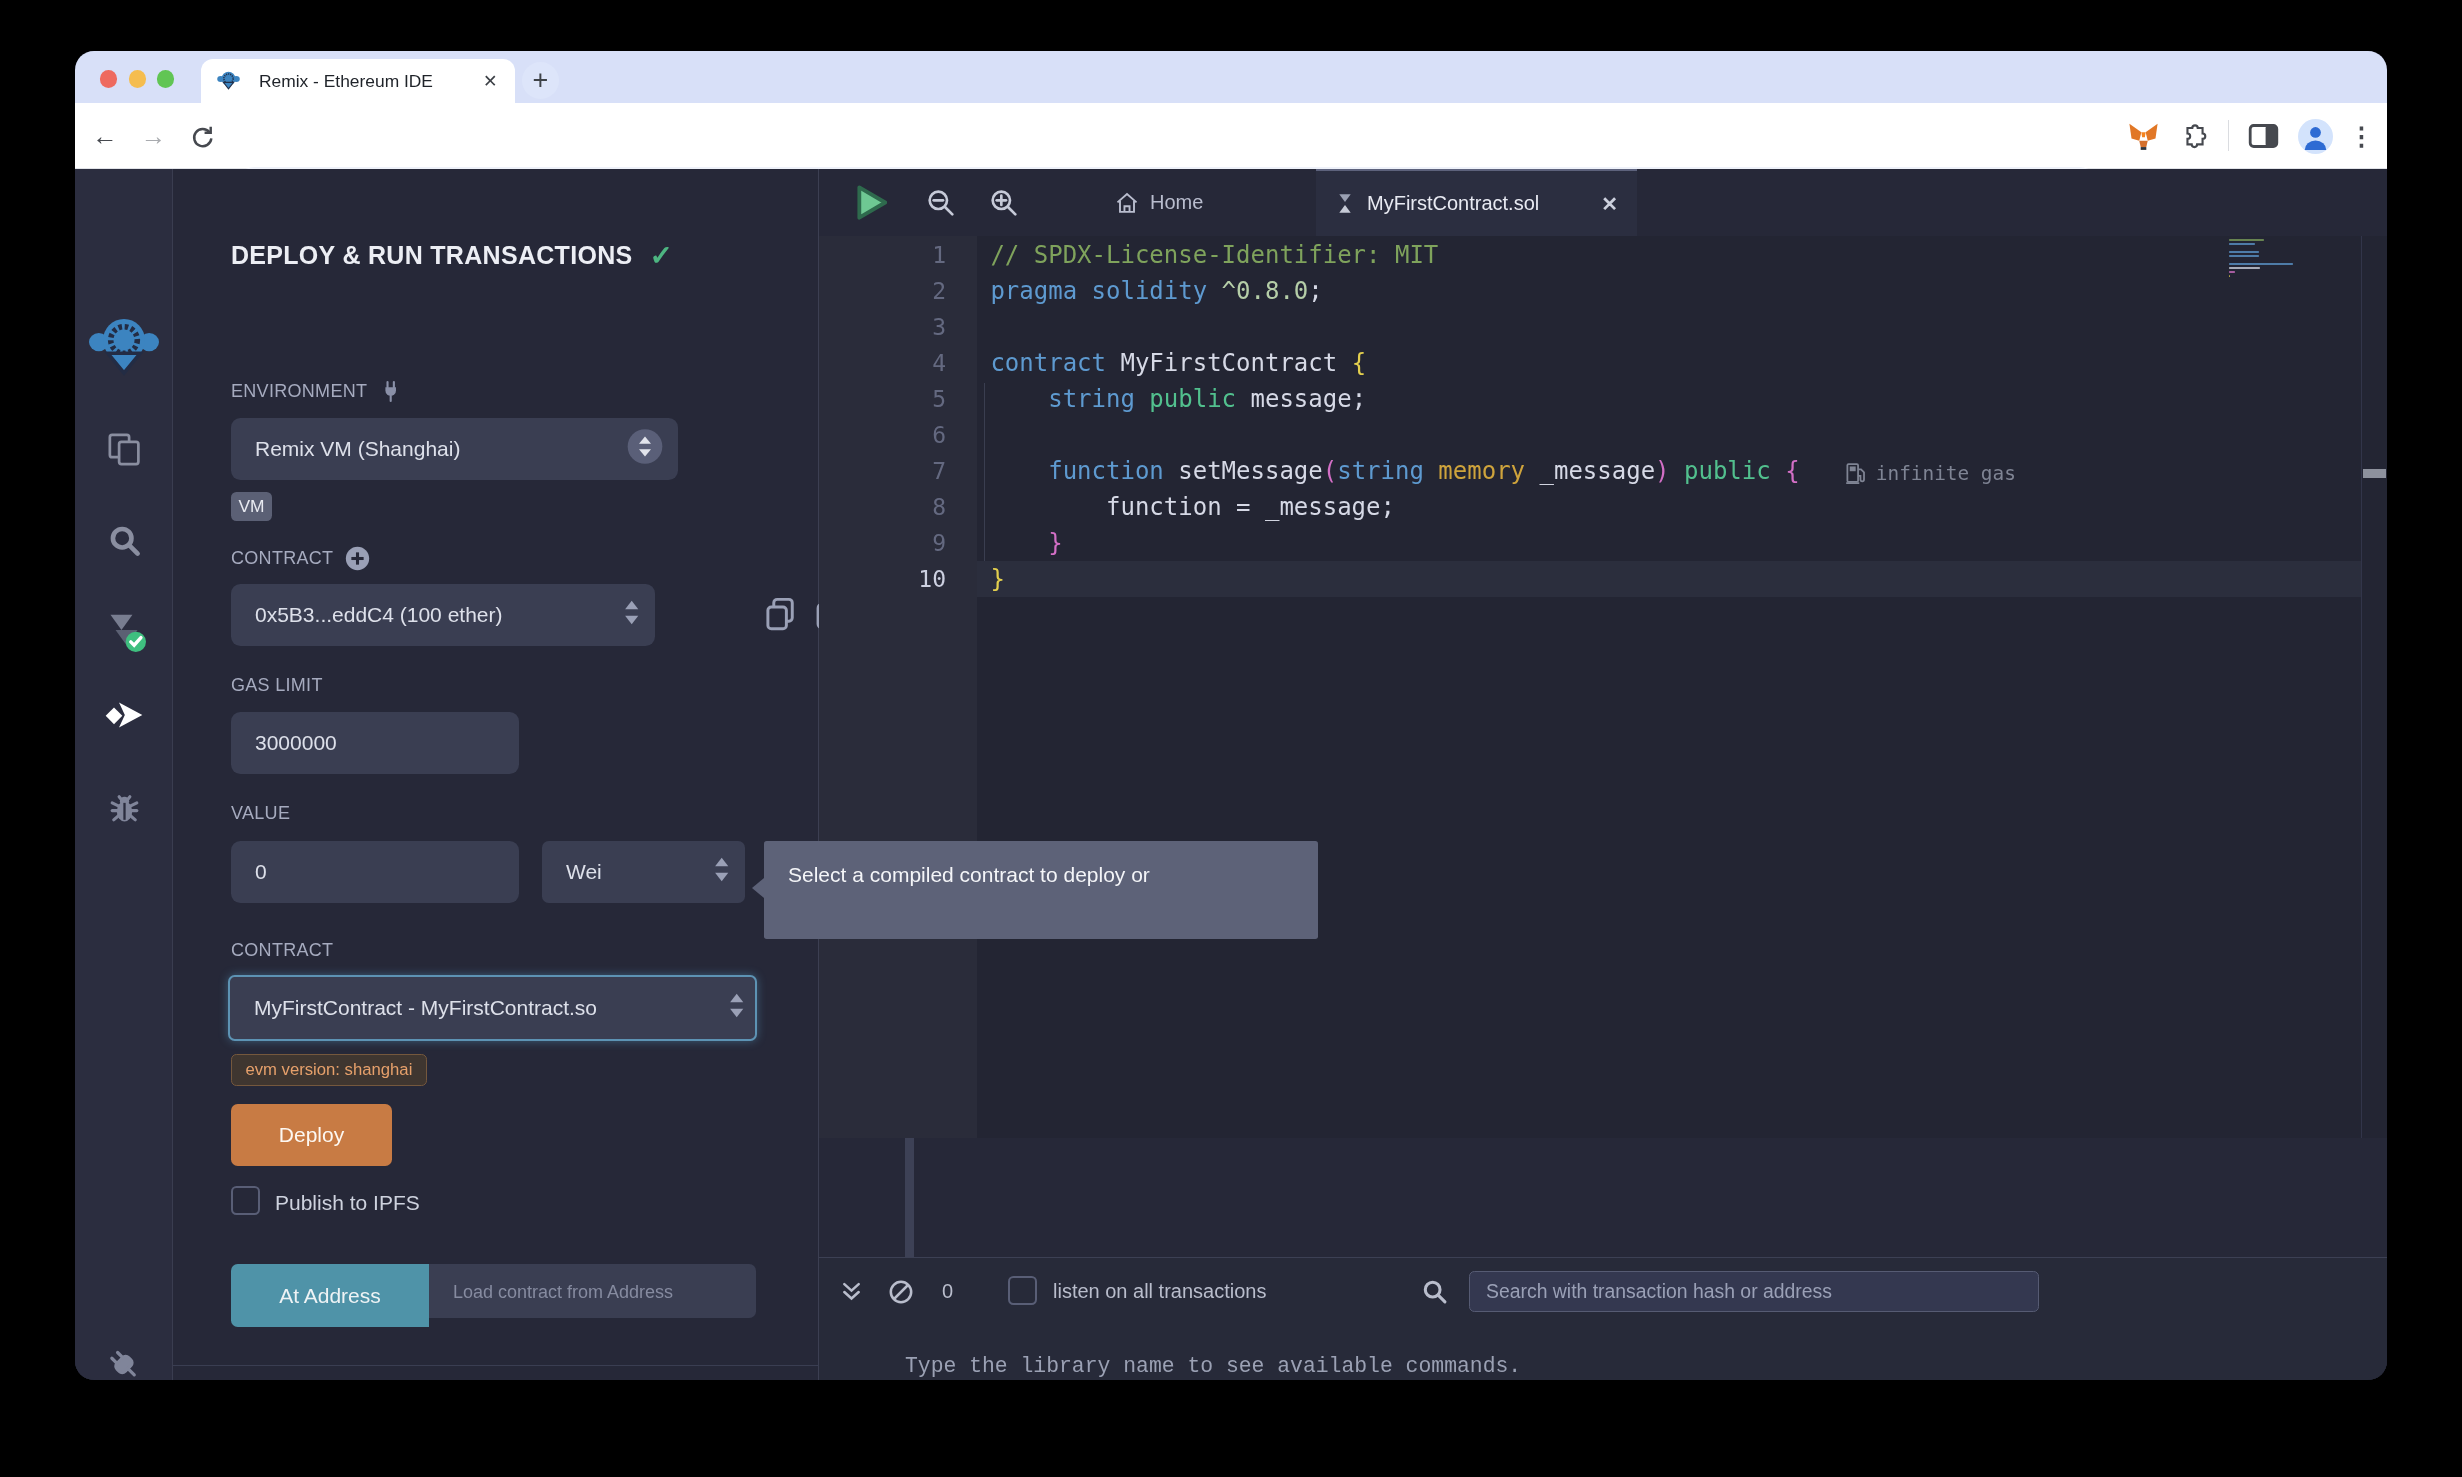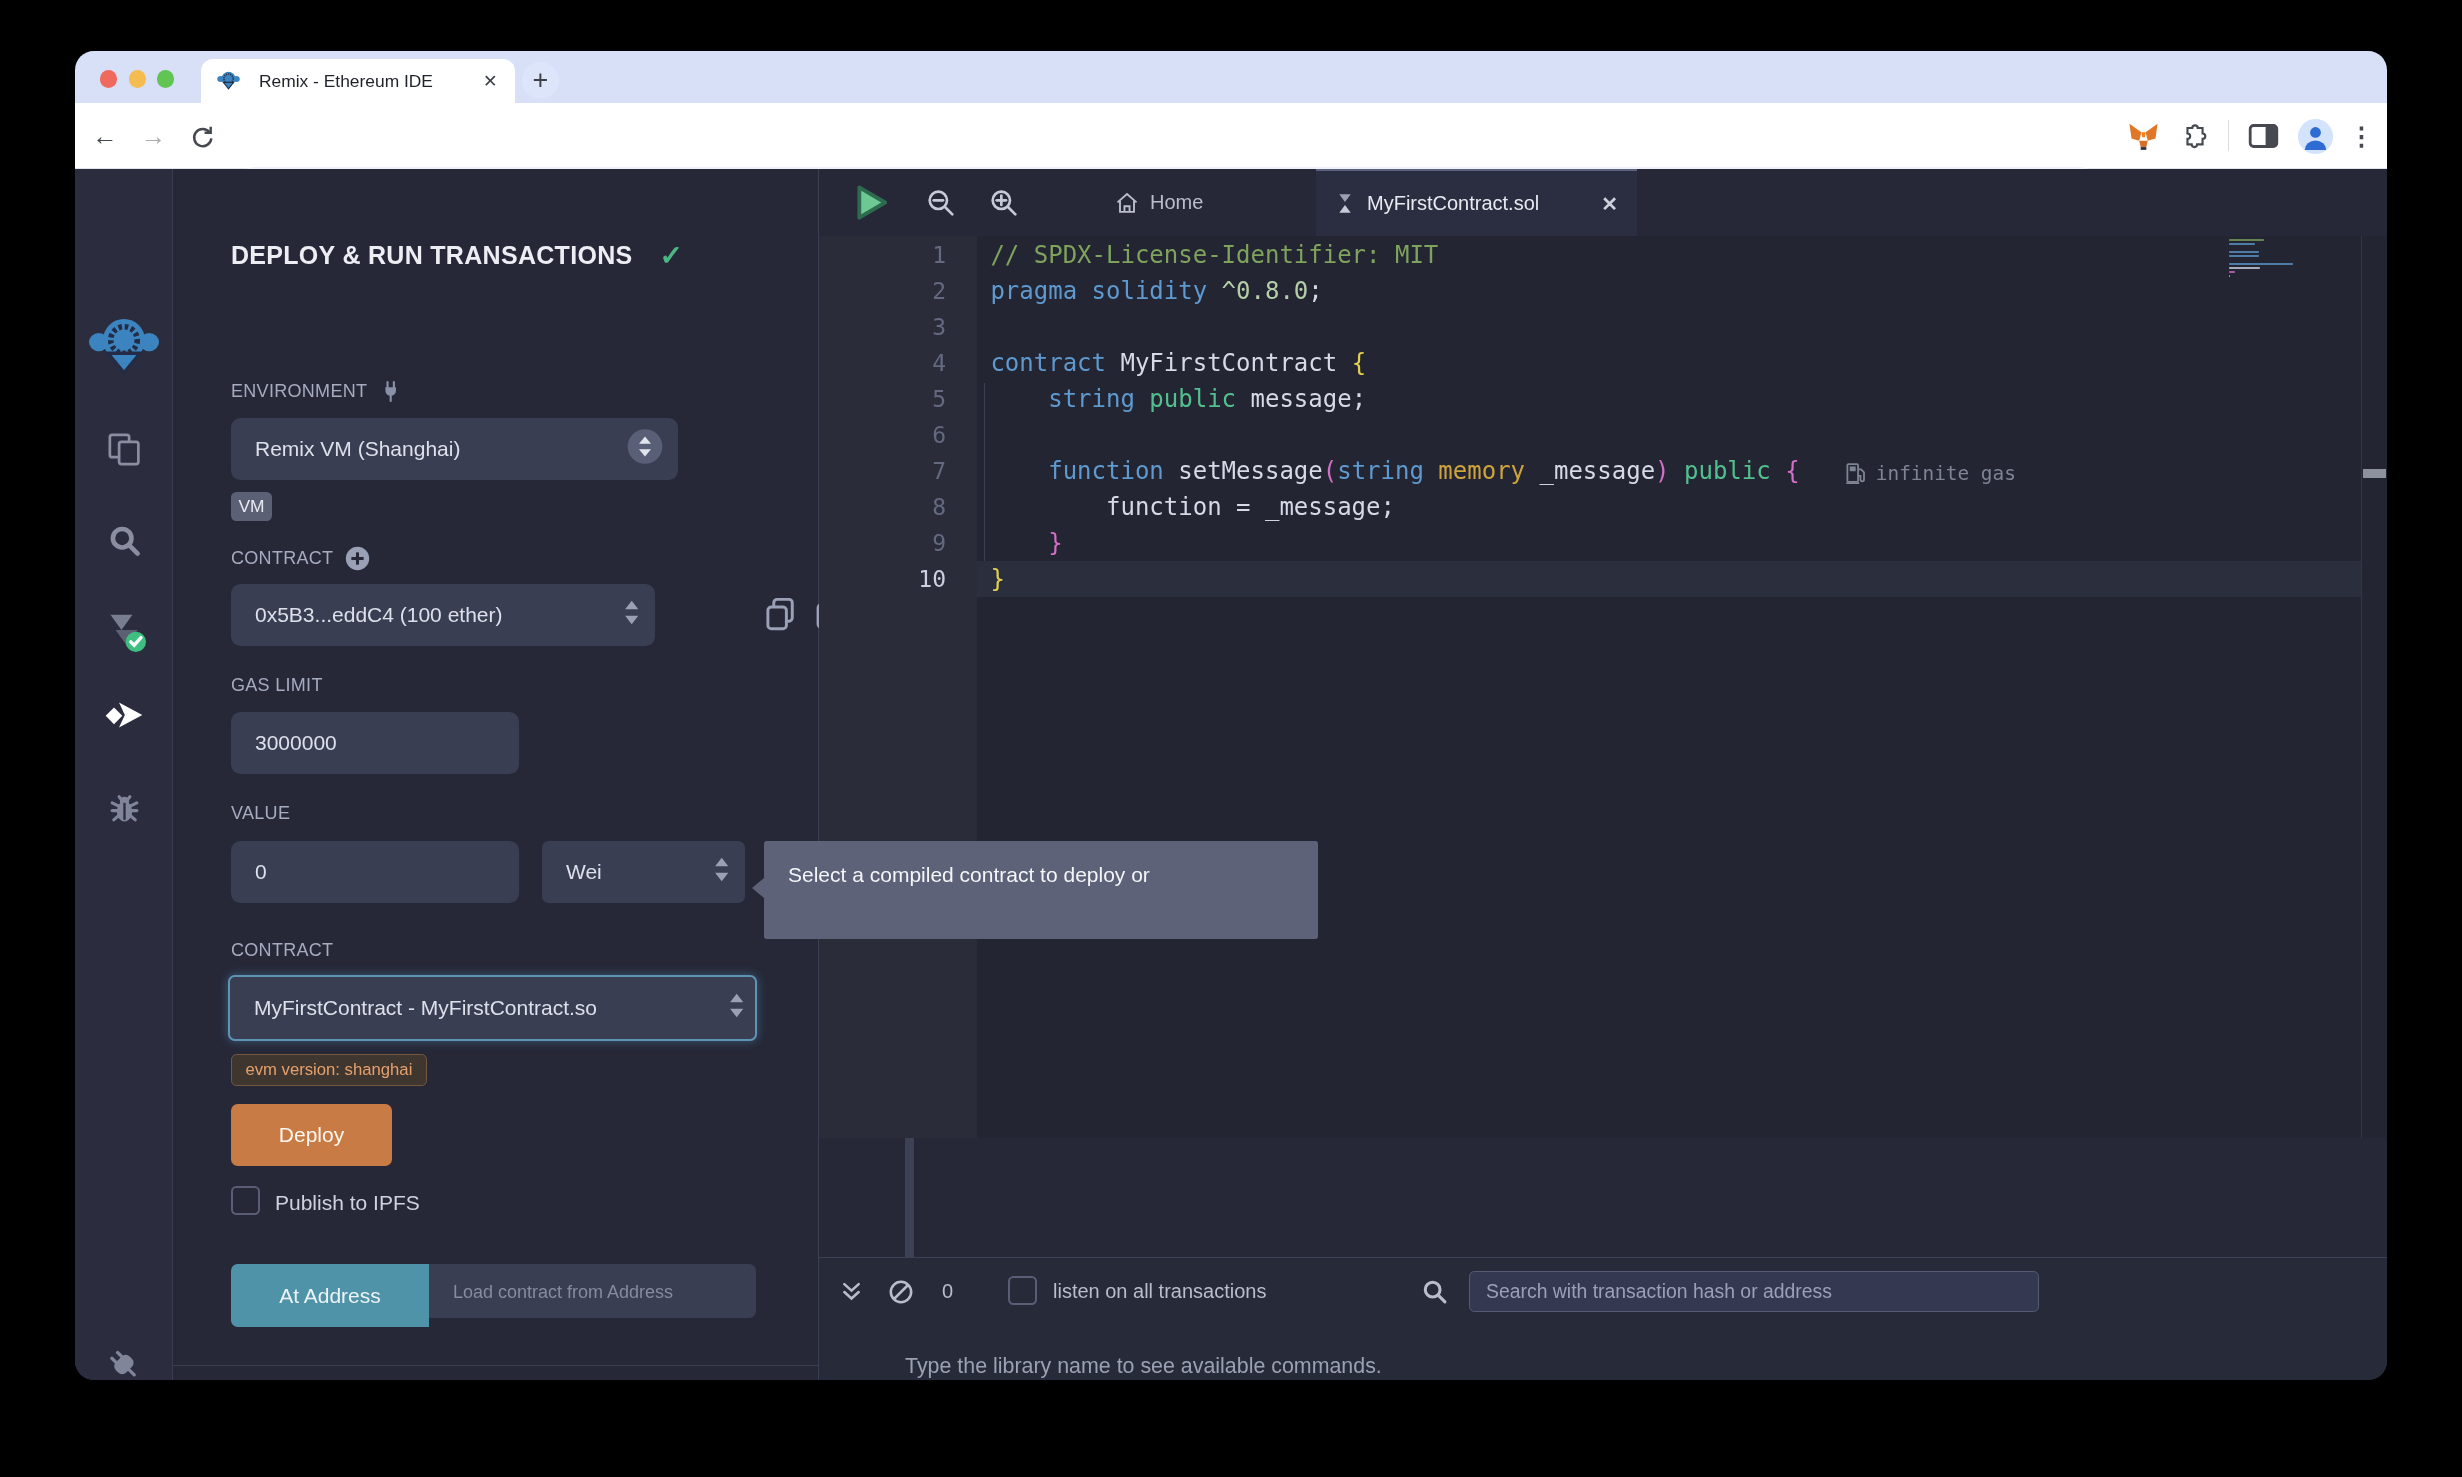--- a/index.html
+++ b/index.html
@@ -33,21 +33,21 @@
   #rail{position:absolute;left:0;top:0;width:98px;height:100%;background:var(--rail-bg);border-right:1.3px solid #3a3d50}
   .rail-ic{position:absolute;left:0;width:98px;display:flex;justify-content:center}
   #panel{position:absolute;left:98px;top:0;width:646px;height:100%;border-right:1.3px solid #3c3f52}
   .lbl{position:absolute;color:var(--label);font-size:18px;letter-spacing:0.3px;display:flex;align-items:center;gap:10.7px}
   .sel{position:absolute;background:var(--input-bg);border-radius:9.4px;display:flex;align-items:center;color:var(--value);font-size:21px;padding-left:24px}
   .inp{position:absolute;background:var(--input-bg);border:none;border-radius:9.4px;color:var(--value);font-size:21px;padding-left:24px;font-family:"Liberation Sans",sans-serif;outline:none}
   .inp::placeholder{color:#868ba0;font-size:18px}
   .updown{position:absolute;right:14.7px;top:50%;transform:translateY(-50%)}
   .p-divider{position:absolute;left:0;width:646px;height:1.3px;background:#3a3e52}
   #panel-scroll{position:absolute;left:732px;top:228px;width:8.7px;height:890px;background:#3d4156;border-radius:4.7px}
-  #header-title{position:absolute;left:58px;top:70px;color:#eceef4;font-size:25px;font-weight:600;letter-spacing:0.3px;display:flex;align-items:center;gap:27px}
+  #header-title{position:absolute;left:58px;top:70px;color:#eceef4;font-size:25px;font-weight:600;letter-spacing:0.3px;display:flex;align-items:center;gap:17px}
   .chev{color:#8f94a8;font-size:27px;font-weight:700}
   #vm-badge{position:absolute;left:58px;top:323px;width:41px;height:29px;background:#5b6075;border-radius:5.4px;color:#e8eaf1;font-size:17.4px;display:flex;align-items:center;justify-content:center}
   #evm-badge{position:absolute;left:58px;top:885px;height:32px;background:#3f3630;border:1.3px solid #75583d;border-radius:5.4px;color:#e6a06b;font-size:16.7px;display:inline-flex;align-items:center;padding:0 13.4px}
   #deploy-btn{position:absolute;left:58px;top:935px;width:161px;height:62px;background:var(--deploy-bg);border-radius:6.7px;color:#fdf8f2;font-size:21px;display:flex;align-items:center;justify-content:center}
   .cb{appearance:none;-webkit-appearance:none;width:29px;height:29px;border:2px solid #595e76;border-radius:5.4px;background:transparent}
   #ataddr-btn{position:absolute;left:58px;top:1095px;width:198px;height:63px;background:var(--ataddr-bg);border-radius:6.7px 0 0 6.7px;color:#eef3f5;font-size:21px;display:flex;align-items:center;justify-content:center}
   #ataddr-inp{left:256px;top:1095px;width:327px;height:54px;border-radius:0 6.7px 6.7px 0}
   
   #editor{position:absolute;left:744px;top:0;width:1568px;height:1088px}
   #edtabs{position:absolute;left:0;top:0;width:100%;height:67px;background:var(--panel-bg)}
@@ -74,21 +74,21 @@
   #ov-mark{position:absolute;left:1.3px;top:233px;width:23px;height:9.4px;background:#8d919d}
   #minimap{position:absolute;right:31px;top:2.7px;width:127px;display:flex;flex-direction:column;align-items:flex-start;gap:1.3px}
   .mrow{height:2.7px;border-radius:0.7px;opacity:.75}
   
   #terminal{position:absolute;left:744px;top:1088px;width:1568px;height:241px;background:var(--terminal-bg);border-top:1.3px solid var(--divider)}
   .term-ic{position:absolute;display:flex;align-items:center;justify-content:center;color:#b9bdcc}
   #term-count{position:absolute;left:115px;top:16px;width:27px;height:35px;color:#b9bdcc;font-size:20px;display:flex;align-items:center;justify-content:center}
   #listen-lbl{position:absolute;left:234px;top:16px;height:35px;display:flex;align-items:center;color:#b9bdcc;font-size:20px}
   #term-search{position:absolute;left:650px;top:13.4px;width:570px;height:41px;background:#343850;border:1.3px solid #565b73;border-radius:5.4px;color:#e4e7ef;font-size:19.4px;padding-left:16px;font-family:"Liberation Sans",sans-serif;outline:none}
   #term-search::placeholder{color:#9aa0b6}
-  #term-msg{position:absolute;left:86px;top:96px;color:#9ba1b4;font-size:21.4px;font-family:Liberation Sans, sans-serif}
+  #term-msg{position:absolute;left:86px;top:96px;color:#9ba1b4;font-size:21.4px;font-family:Liberation Mono, monospace}
   
   #tooltip{position:absolute;left:689px;top:790px;width:554px;height:98px;background:var(--tooltip-bg);border-radius:2.7px;z-index:50;color:#f4f5f8;font-size:21px;padding:16px 24px;line-height:35px}
   #tooltip:before{content:"";position:absolute;left:-12px;top:37px;border-top:10.7px solid transparent;border-bottom:10.7px solid transparent;border-right:12px solid var(--tooltip-bg)}
 </style>
 </head>
 <body>
 
 <div id="window">
 
   <div id="tabstrip">

